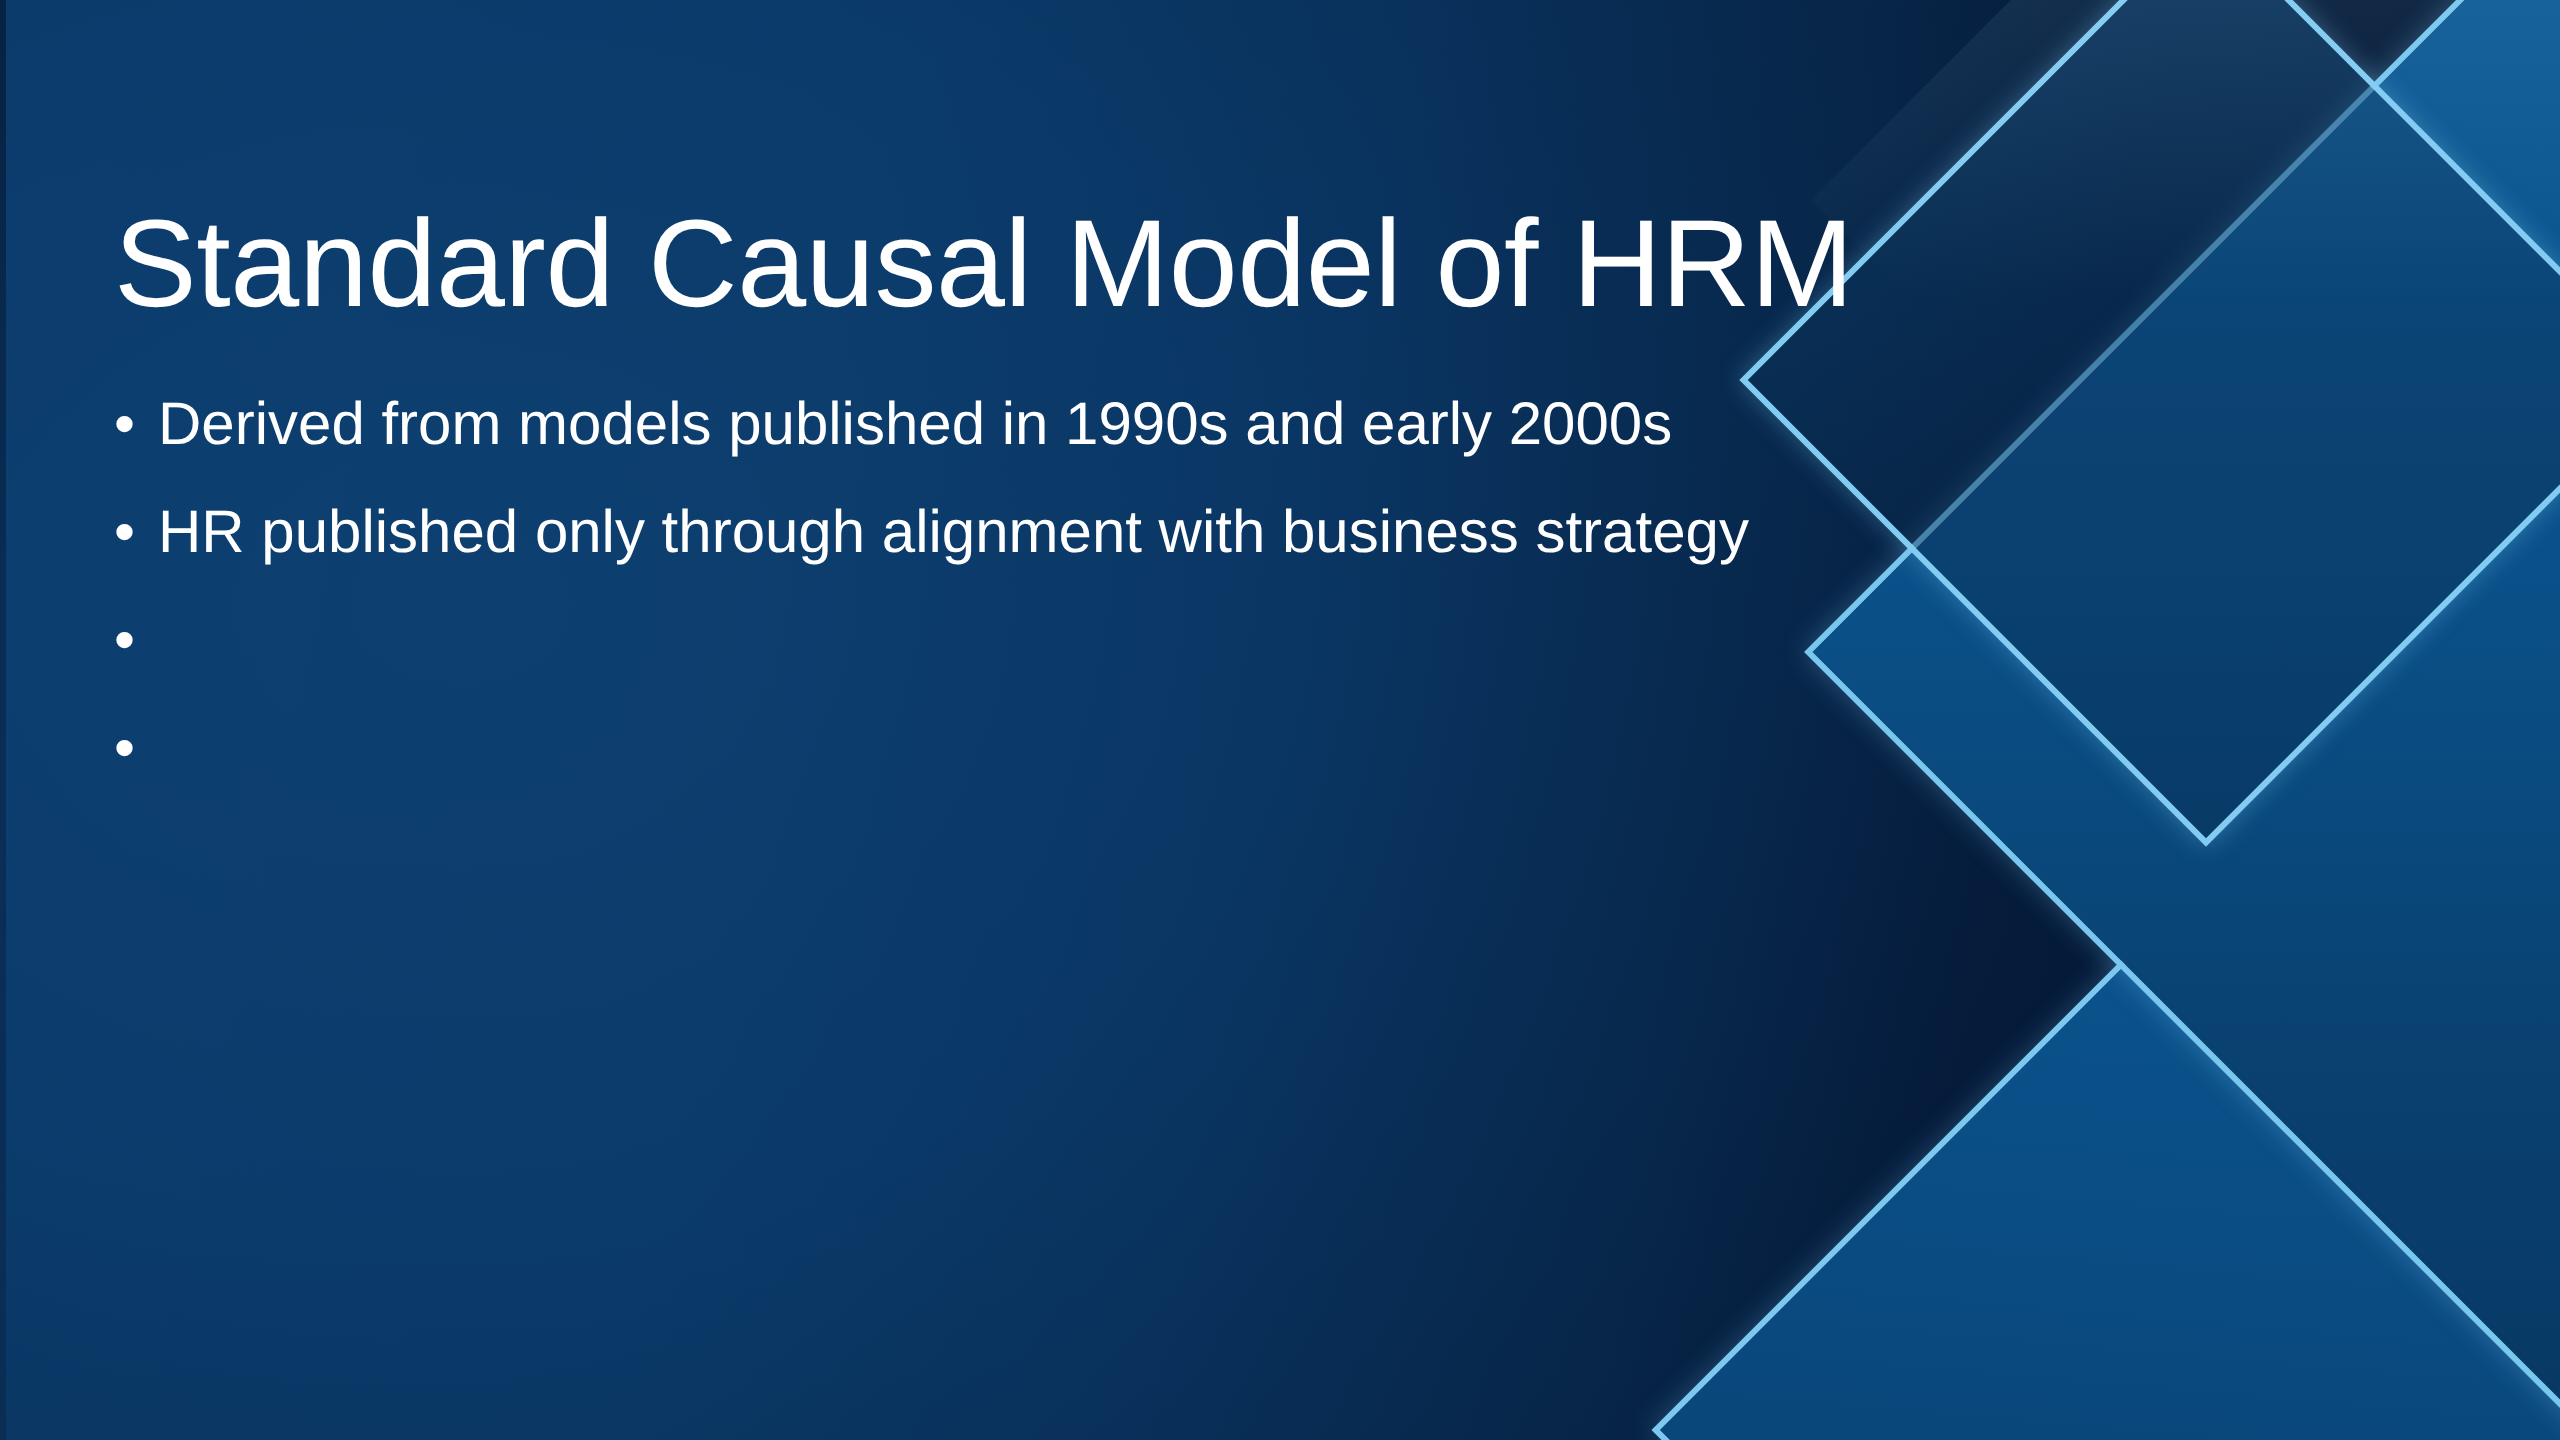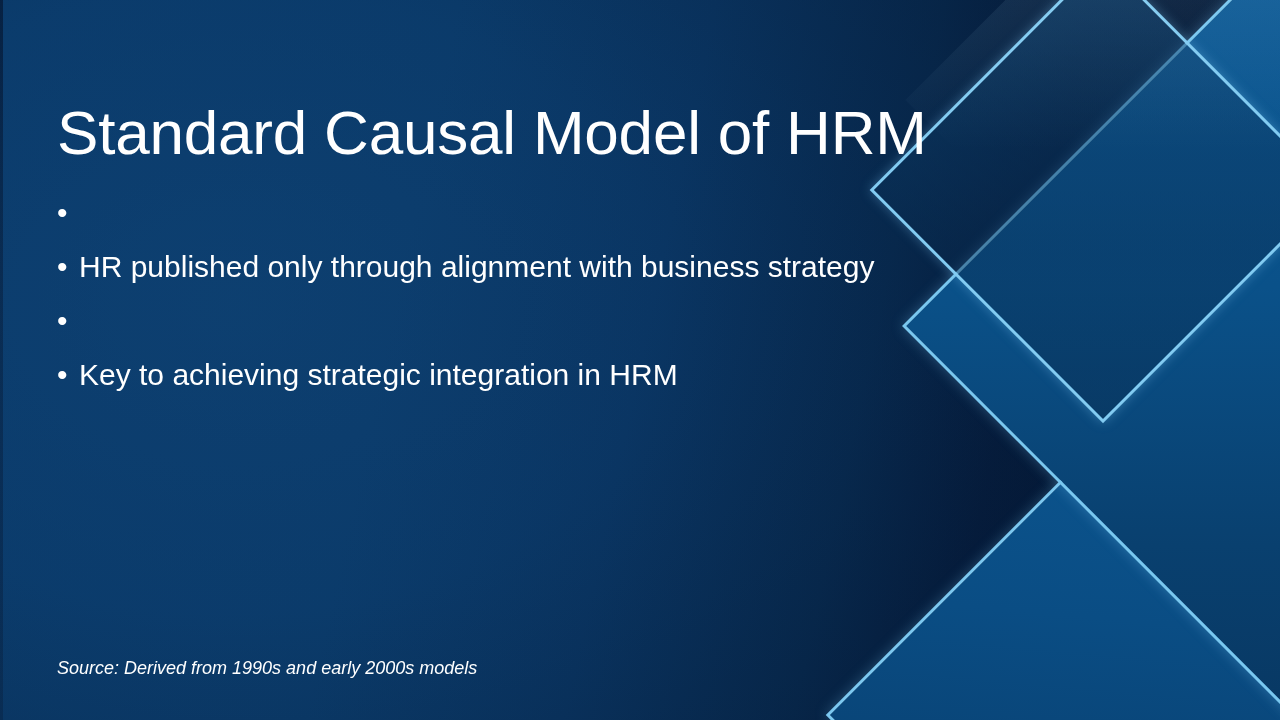--- a/index.html
+++ b/index.html
@@ -186,30 +186,29 @@
     <div class="deco-sheen"></div>
   </div>
 
   <div class="content">
 
     <h1 class="slide-title">Standard Causal Model of HRM</h1>
 
     <ul class="bullet-list">
       <li class="bullet-item">
         <span class="bullet-marker">•</span>
+        <span>Derived from models published in 1990s and early 2000s</span>
       </li>
       <li class="bullet-item">
         <span class="bullet-marker">•</span>
         <span>HR published only through alignment with business strategy</span>
       </li>
       <li class="bullet-item">
         <span class="bullet-marker">•</span>
       </li>
       <li class="bullet-item">
         <span class="bullet-marker">•</span>
-        <span>Key to achieving strategic integration in HRM</span>
       </li>
     </ul>
 
-    <div class="source-note">Source: Derived from 1990s and early 2000s models</div>
 
   </div>
 </div>
 
 </body></html>

